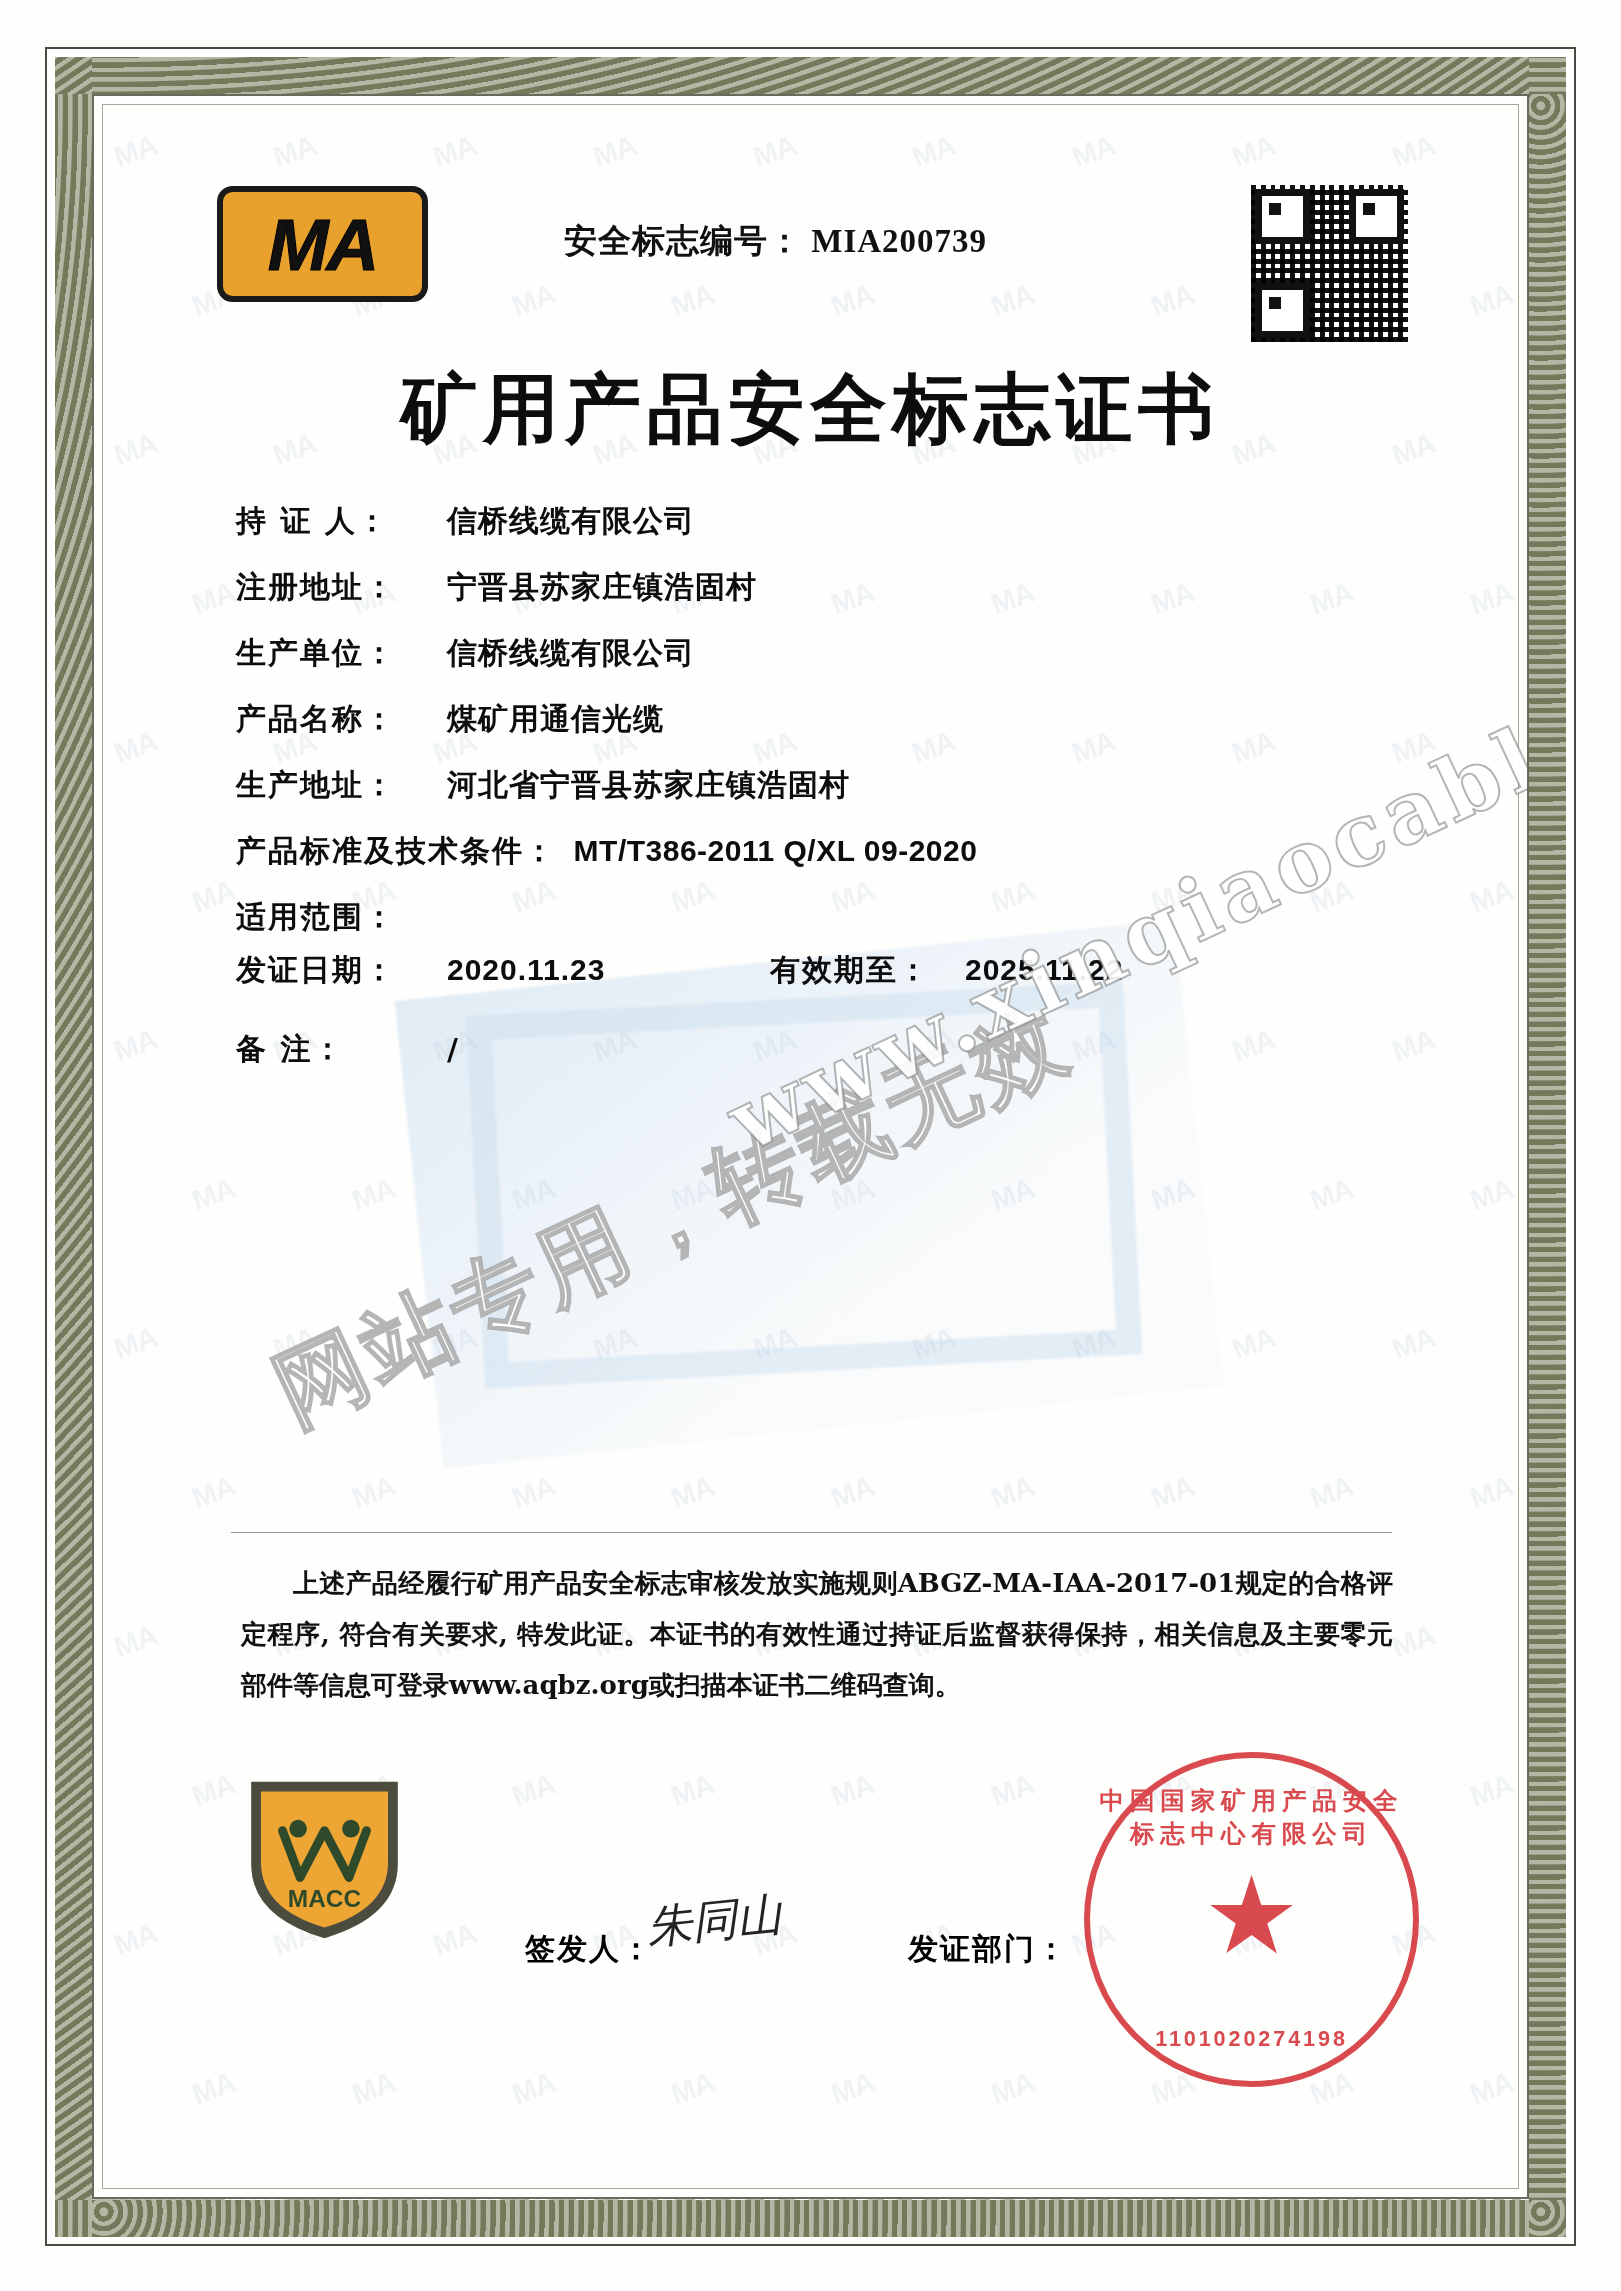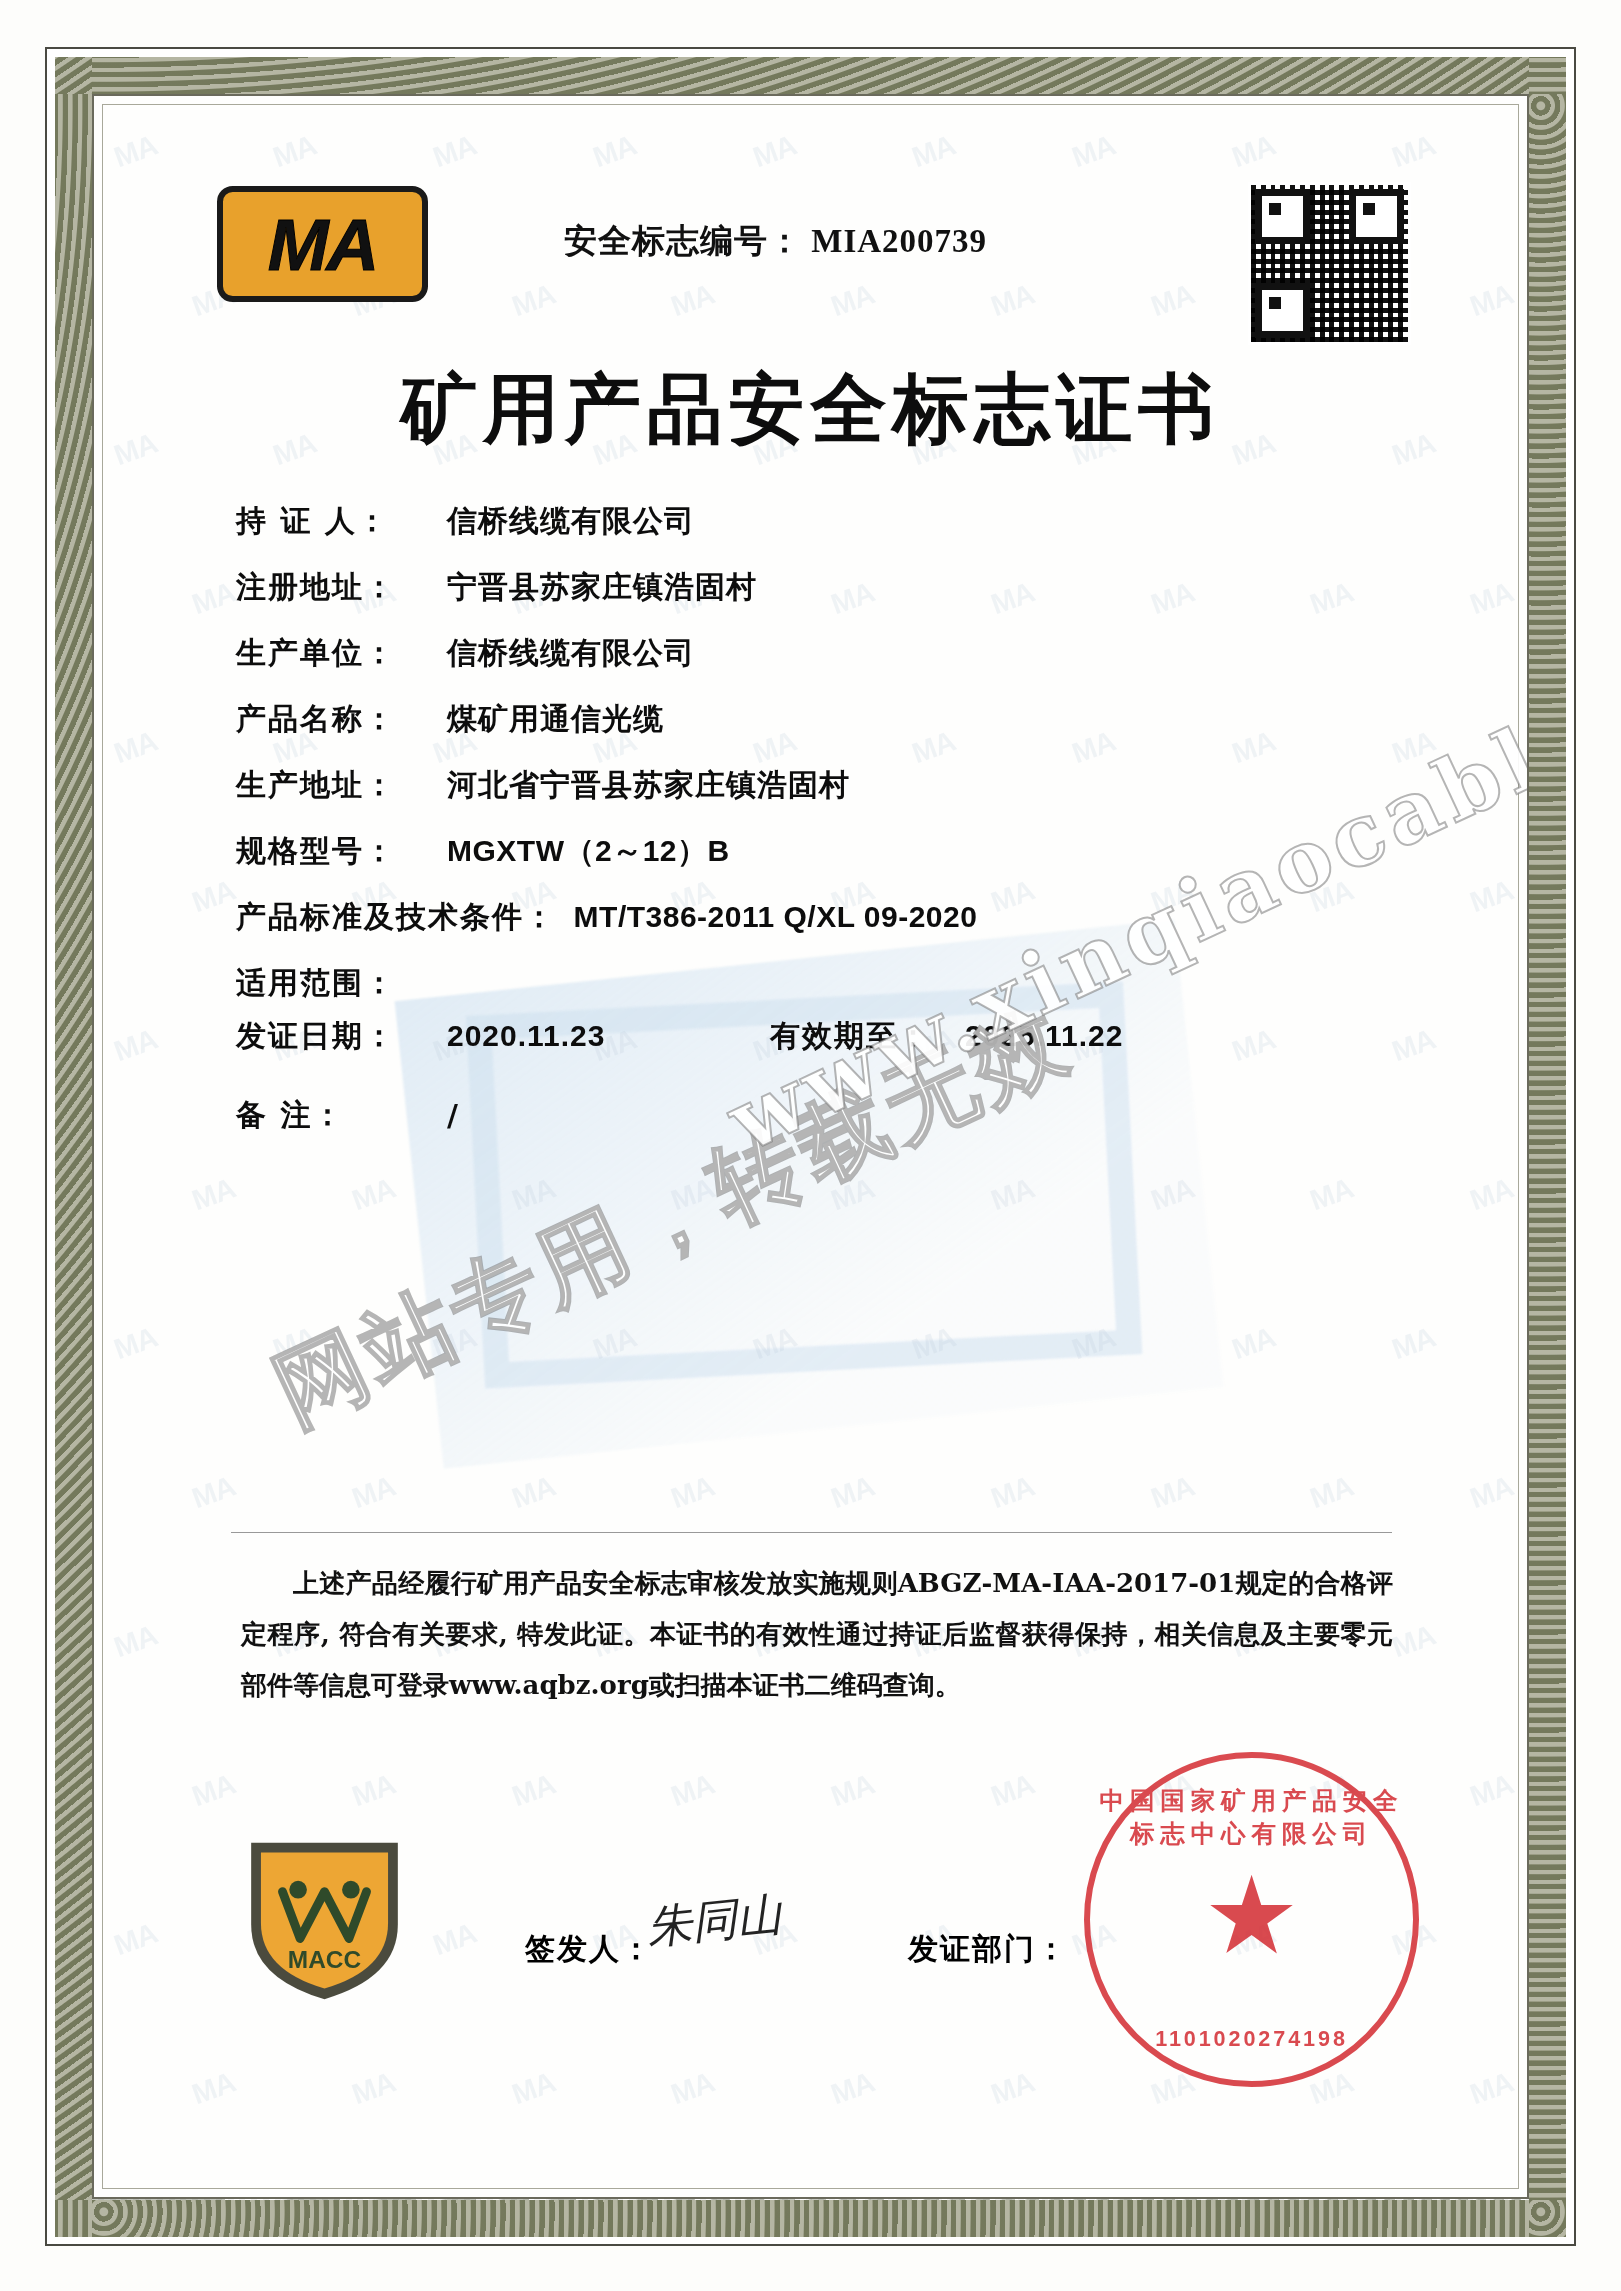--- a/index.html
+++ b/index.html
@@ -292,21 +292,21 @@
     text-align: justify;
     font-family: "DejaVu Serif", "Liberation Serif", serif;
     font-weight: 600;
   }
   .para p { margin: 0; text-indent: 2em; }
 
   
   .shield {
     position: absolute;
     left: 147px;
-    top: 1735px;
+    top: 1674px;
     width: 167px;
     height: 176px;
   }
   .shield svg { display: block; }
 
   
   .sign-label {
     position: absolute;
     left: 431px;
     top: 1833px;
@@ -588,24 +588,20 @@
         <div class="row">
           <span class="label w-fixed">产品名称：</span>
           <span class="value">煤矿用通信光缆</span>
         </div>
 
         <div class="row">
           <span class="label w-fixed">生产地址：</span>
           <span class="value">河北省宁晋县苏家庄镇浩固村</span>
         </div>
 
-        <div class="row">
-          <span class="label w-fixed">规格型号：</span>
-          <span class="value mono">MGXTW（2～12）B</span>
-        </div>
 
         <div class="row row-inline">
           <span class="label">产品标准及技术条件：</span>
           <span class="value mono">MT/T386-2011 Q/XL 09-2020</span>
         </div>
 
         <div class="row row-inline">
           <span class="label">适用范围：</span>
         </div>
 

